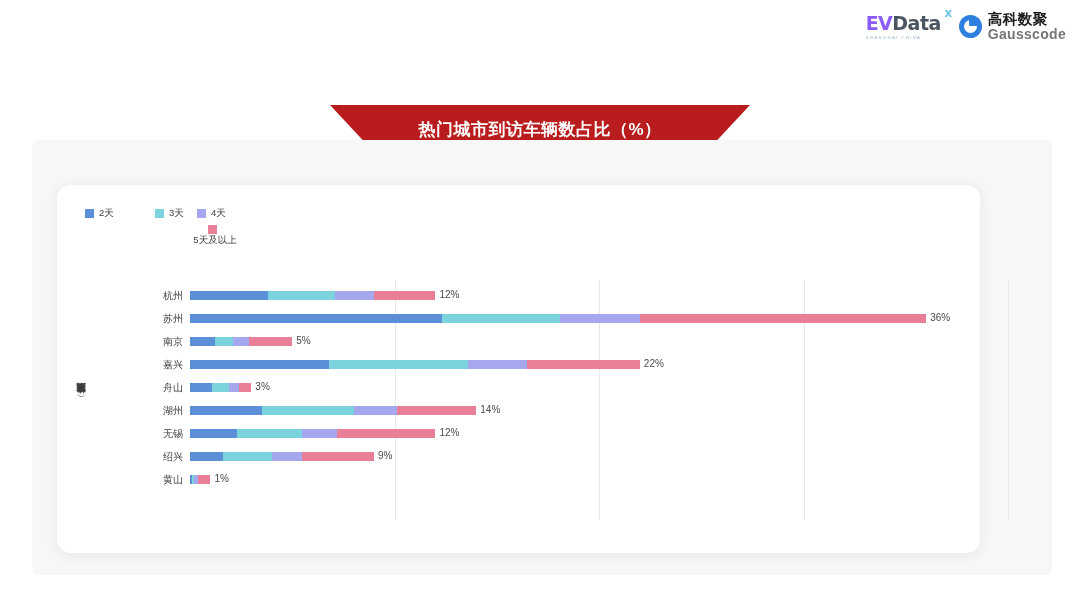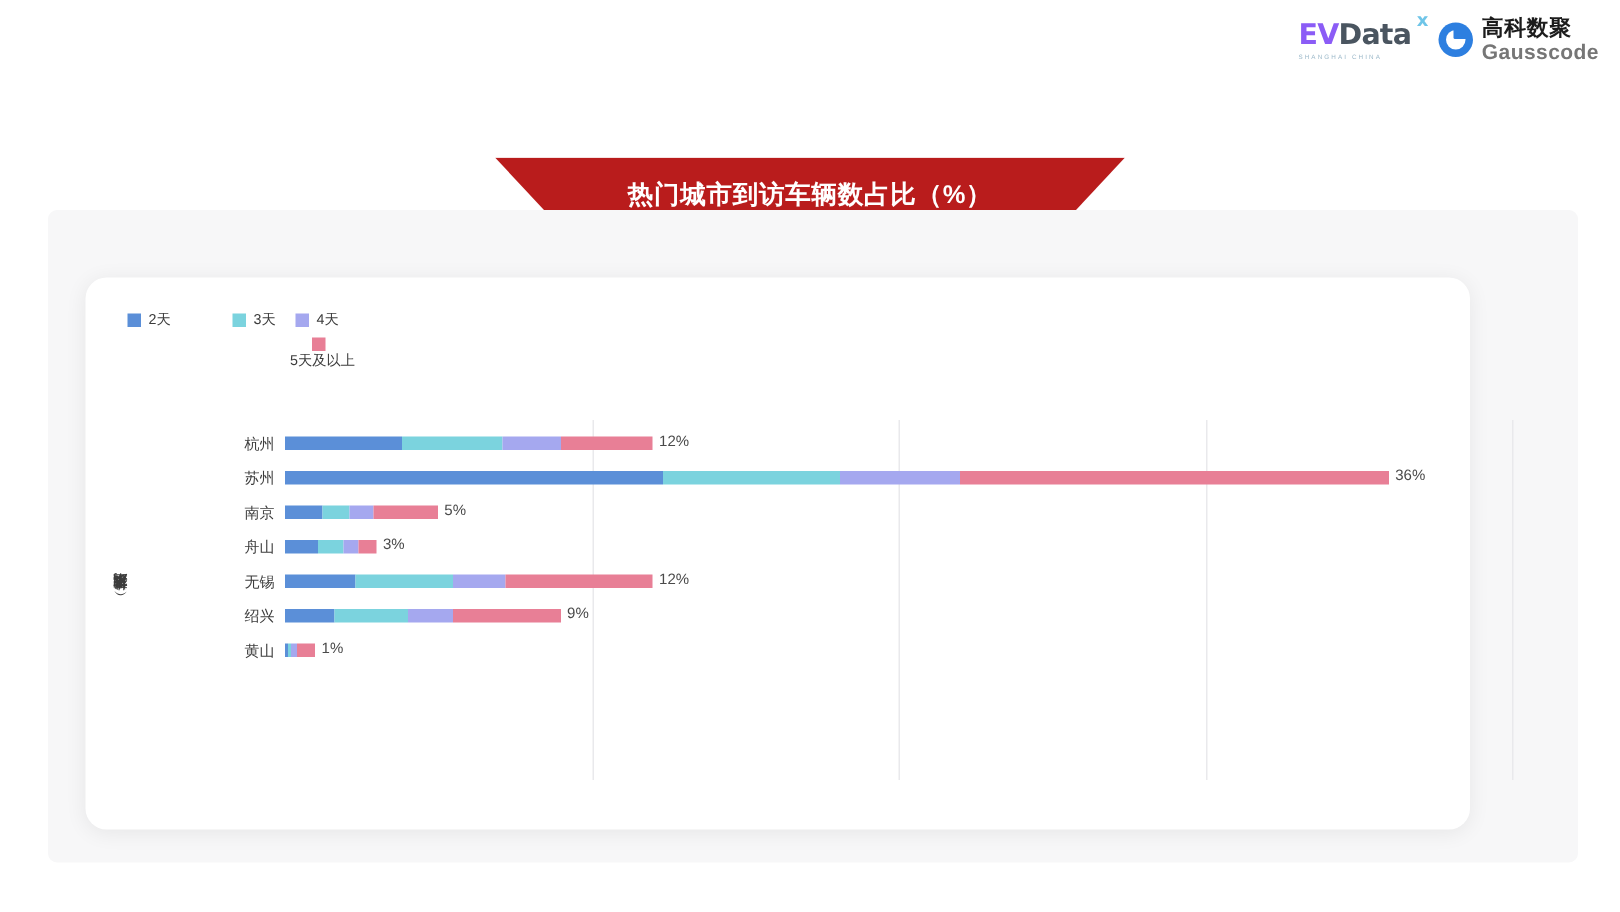--- a/index.html
+++ b/index.html
@@ -208,30 +208,50 @@
           <div class="row-label">南京</div>
           <div class="bar-track">
             <div class="seg" style="background: rgb(91, 143, 216); width: 24.54px;"></div>
             <div class="seg" style="background: rgb(123, 211, 222); width: 18.405px;"></div>
             <div class="seg" style="background: rgb(165, 168, 239); width: 16.36px;"></div>
             <div class="seg" style="background: rgb(232, 127, 150); width: 42.945px;"></div>
             <span class="bar-value">5%</span>
           </div>
         </div>
         <div class="bar-row">
+          <div class="row-label">嘉兴</div>
+          <div class="bar-track">
+            <div class="seg" style="background: rgb(91, 143, 216); width: 139.06px;"></div>
+            <div class="seg" style="background: rgb(123, 211, 222); width: 139.06px;"></div>
+            <div class="seg" style="background: rgb(165, 168, 239); width: 59.305px;"></div>
+            <div class="seg" style="background: rgb(232, 127, 150); width: 112.475px;"></div>
+            <span class="bar-value">22%</span>
+          </div>
+        </div>
+        <div class="bar-row">
           <div class="row-label">舟山</div>
           <div class="bar-track">
             <div class="seg" style="background: rgb(91, 143, 216); width: 22.495px;"></div>
             <div class="seg" style="background: rgb(123, 211, 222); width: 16.36px;"></div>
             <div class="seg" style="background: rgb(165, 168, 239); width: 10.225px;"></div>
             <div class="seg" style="background: rgb(232, 127, 150); width: 12.27px;"></div>
             <span class="bar-value">3%</span>
           </div>
         </div>
         <div class="bar-row">
+          <div class="row-label">湖州</div>
+          <div class="bar-track">
+            <div class="seg" style="background: rgb(91, 143, 216); width: 71.575px;"></div>
+            <div class="seg" style="background: rgb(123, 211, 222); width: 92.025px;"></div>
+            <div class="seg" style="background: rgb(165, 168, 239); width: 42.945px;"></div>
+            <div class="seg" style="background: rgb(232, 127, 150); width: 79.755px;"></div>
+            <span class="bar-value">14%</span>
+          </div>
+        </div>
+        <div class="bar-row">
           <div class="row-label">无锡</div>
           <div class="bar-track">
             <div class="seg" style="background: rgb(91, 143, 216); width: 47.035px;"></div>
             <div class="seg" style="background: rgb(123, 211, 222); width: 65.44px;"></div>
             <div class="seg" style="background: rgb(165, 168, 239); width: 34.765px;"></div>
             <div class="seg" style="background: rgb(232, 127, 150); width: 98.16px;"></div>
             <span class="bar-value">12%</span>
           </div>
         </div>
         <div class="bar-row">

